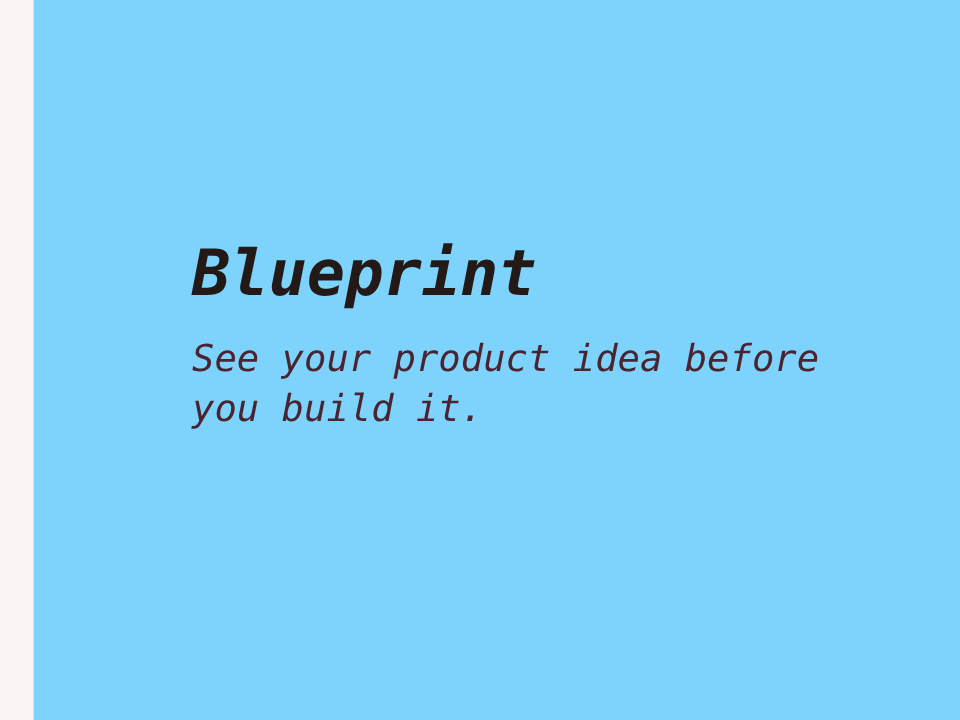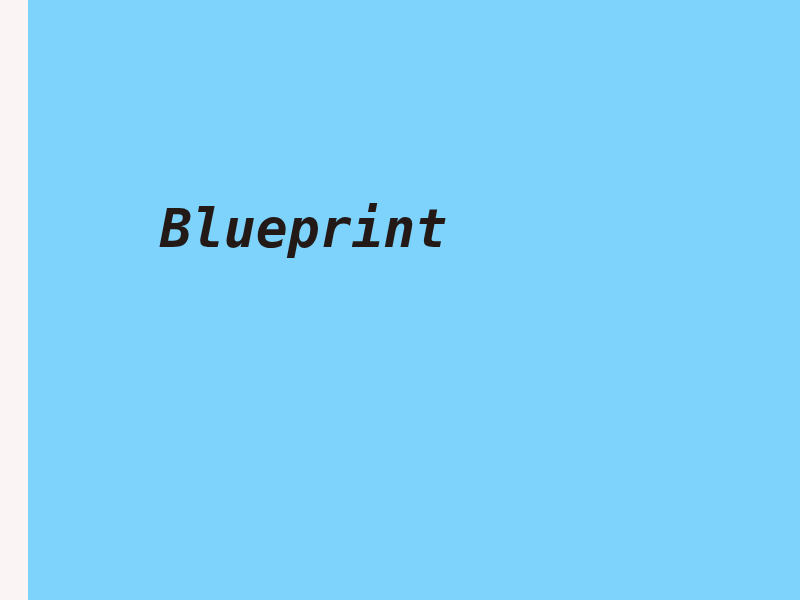--- a/index.html
+++ b/index.html
@@ -57,16 +57,17 @@
 </style>
 </head>
 <body style="background: rgb(250, 245, 244);">
 
 <div id="slide" style="background: #7dd3fc; margin-left: 28px;">
 
   <div id="text-block">
 
     <h1 id="hero-title" style="color: rgb(35, 26, 24);">Blueprint</h1>
 
+    <p id="hero-subtitle" style="color: rgb(74, 36, 48);">See your product idea before you build it.</p>
 
   </div>
 
 </div>
 
 </body></html>

